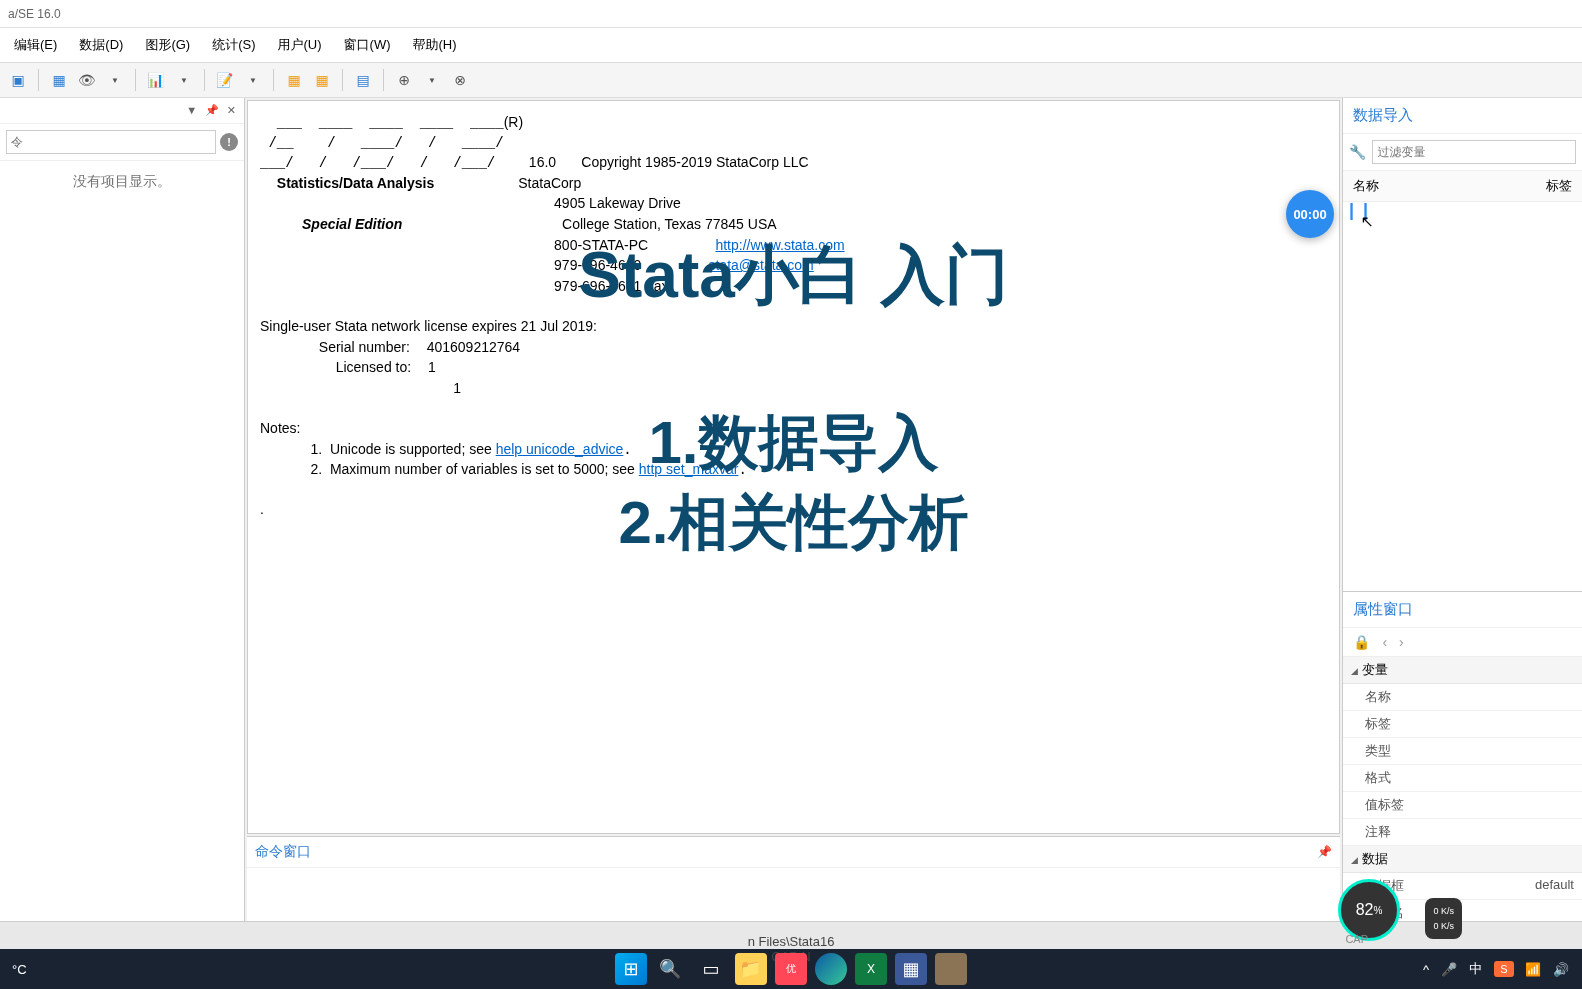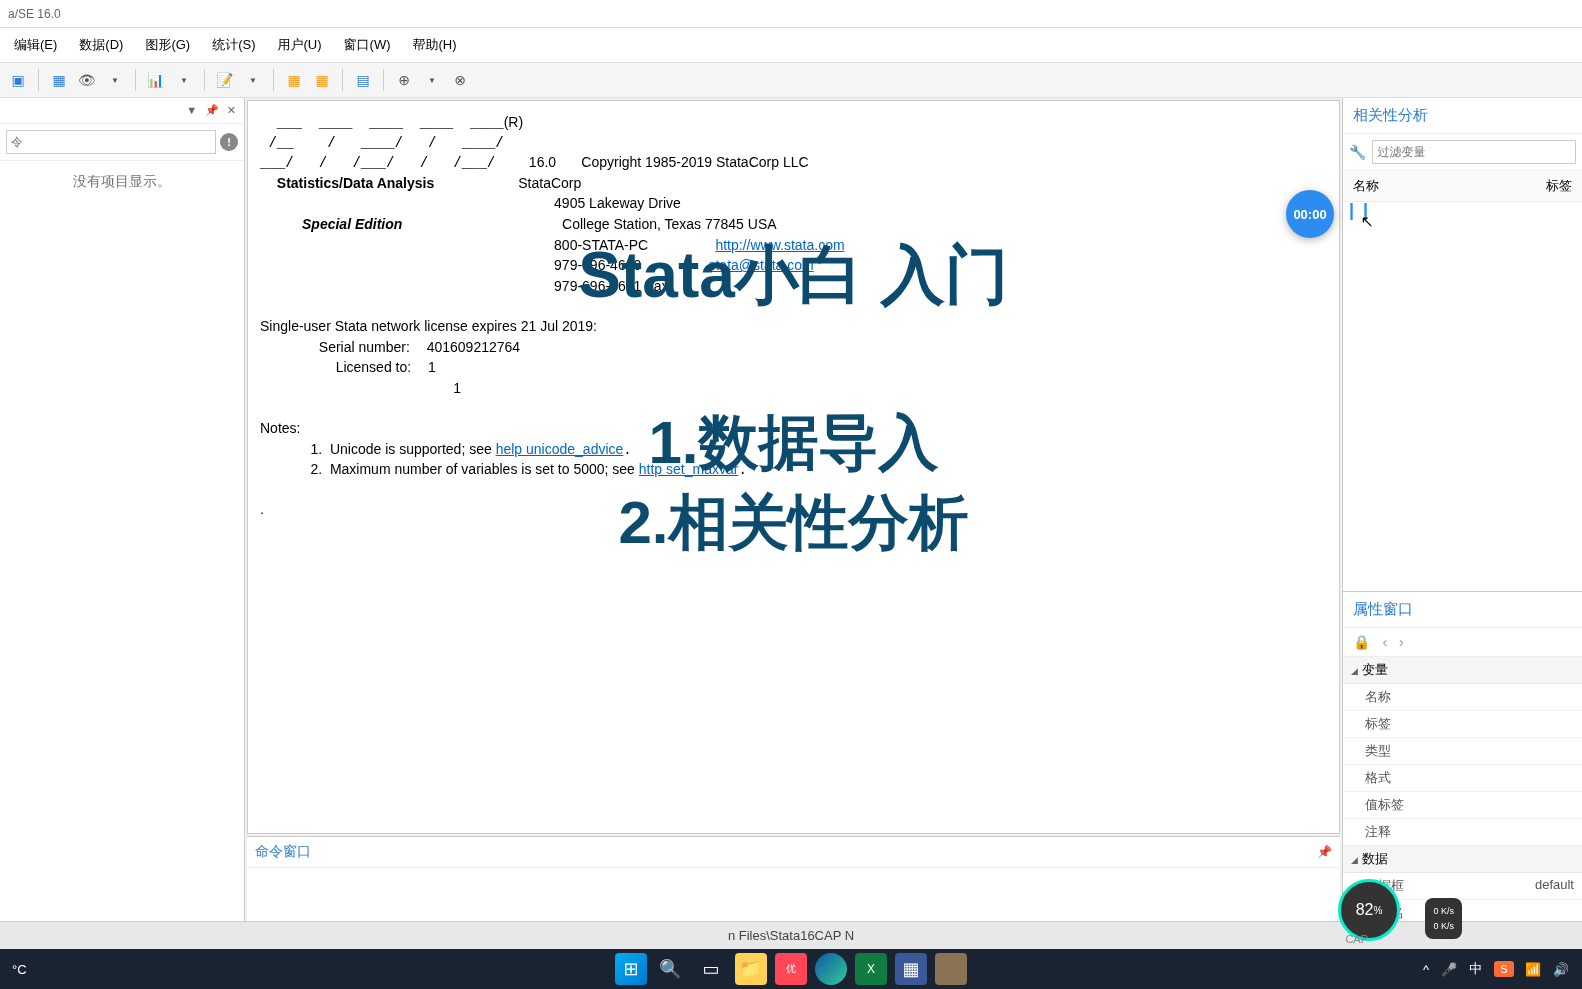--- a/index.html
+++ b/index.html
@@ -38,21 +38,21 @@
 .wrench { color: #888; font-size: 14px; }
 .col-headers { display: flex; padding: 6px 10px; font-size: 13px; border-bottom: 1px solid #eee; background: #fafafa; }
 .col-headers span:first-child { flex: 1; }
 .novars { padding: 10px; font-size: 13px; color: #555; }
 .props-panel { border-top: 1px solid #ccc; margin-top: auto; height: 330px; overflow: hidden; }
 .props-nav { display: flex; align-items: center; padding: 6px 10px; gap: 12px; border-bottom: 1px solid #eee; }
 .props-nav span { color: #999; cursor: pointer; font-size: 14px; }
 .prop-section { padding: 4px 8px; font-size: 13px; background: #f5f5f5; border-bottom: 1px solid #e5e5e5; }
 .prop-section::before { content: "◢"; font-size: 9px; margin-right: 4px; color: #666; }
 .prop-row { padding: 4px 8px 4px 22px; font-size: 13px; color: #555; border-bottom: 1px solid #f0f0f0; display: flex; justify-content: space-between; }
-.statusbar { height: 28px; background: #e8e8e8; border-top: 1px solid #ccc; display: flex; align-items: center; padding: 12px 8px; font-size: 13px; color: #444; justify-content: center; }
+.statusbar { height: 28px; background: #e8e8e8; border-top: 1px solid #ccc; display: flex; align-items: center; padding: 12px 8px; font-size: 13px; color: #444; justify-content: flex-start; flex-direction: column; }
 .taskbar { height: 40px; background: #1a2332; display: flex; align-items: center; padding: 0 12px; justify-content: space-between; }
 .tb-center { display: flex; gap: 8px; position: absolute; left: 50%; transform: translateX(-50%); }
 .tb-icon { width: 32px; height: 32px; display: flex; align-items: center; justify-content: center; border-radius: 4px; font-size: 18px; }
 .tb-right { display: flex; align-items: center; gap: 12px; color: #fff; font-size: 13px; }
 .timer-badge { position: absolute; top: 190px; right: 248px; width: 48px; height: 48px; background: #2d8cf0; border-radius: 50%; color: #fff; display: flex; align-items: center; justify-content: center; font-size: 13px; font-weight: bold; box-shadow: 0 2px 8px rgba(0,0,0,0.3); z-index: 100; }
 .pause-badge { position: absolute; top: 200px; right: 212px; color: #2d8cf0; font-size: 18px; z-index: 100; font-weight: bold; letter-spacing: 2px; }
 .perf-widget { position: absolute; bottom: 48px; right: 182px; width: 62px; height: 62px; border-radius: 50%; background: #333; border: 3px solid #0ec; display: flex; align-items: center; justify-content: center; color: #fff; font-size: 16px; z-index: 100; }
 .perf-widget sub { font-size: 10px; }
 .perf-side { position: absolute; bottom: 50px; right: 120px; background: #333; color: #fff; font-size: 9px; padding: 6px 8px; border-radius: 8px; z-index: 99; line-height: 1.6; }
 .cursor-img { position: absolute; top: 212px; right: 208px; font-size: 16px; z-index: 101; }
@@ -140,21 +140,21 @@
     </div>
     <div class="cmd-window">
       <div class="cmd-title">
         <span>命令窗口</span>
         <span class="pin-icon">📌</span>
       </div>
     </div>
   </div>
 
   <div class="right-panel">
-    <div class="panel-title">相关性分析</div>
+    <div class="panel-title">数据导入</div>
     <div class="filter-row">
       <span class="wrench">🔧</span>
       <input placeholder="过滤变量" style="">
     </div>
     <div class="col-headers">
       <span>名称</span>
       <span>标签</span>
     </div>
 
     <div class="props-panel">

